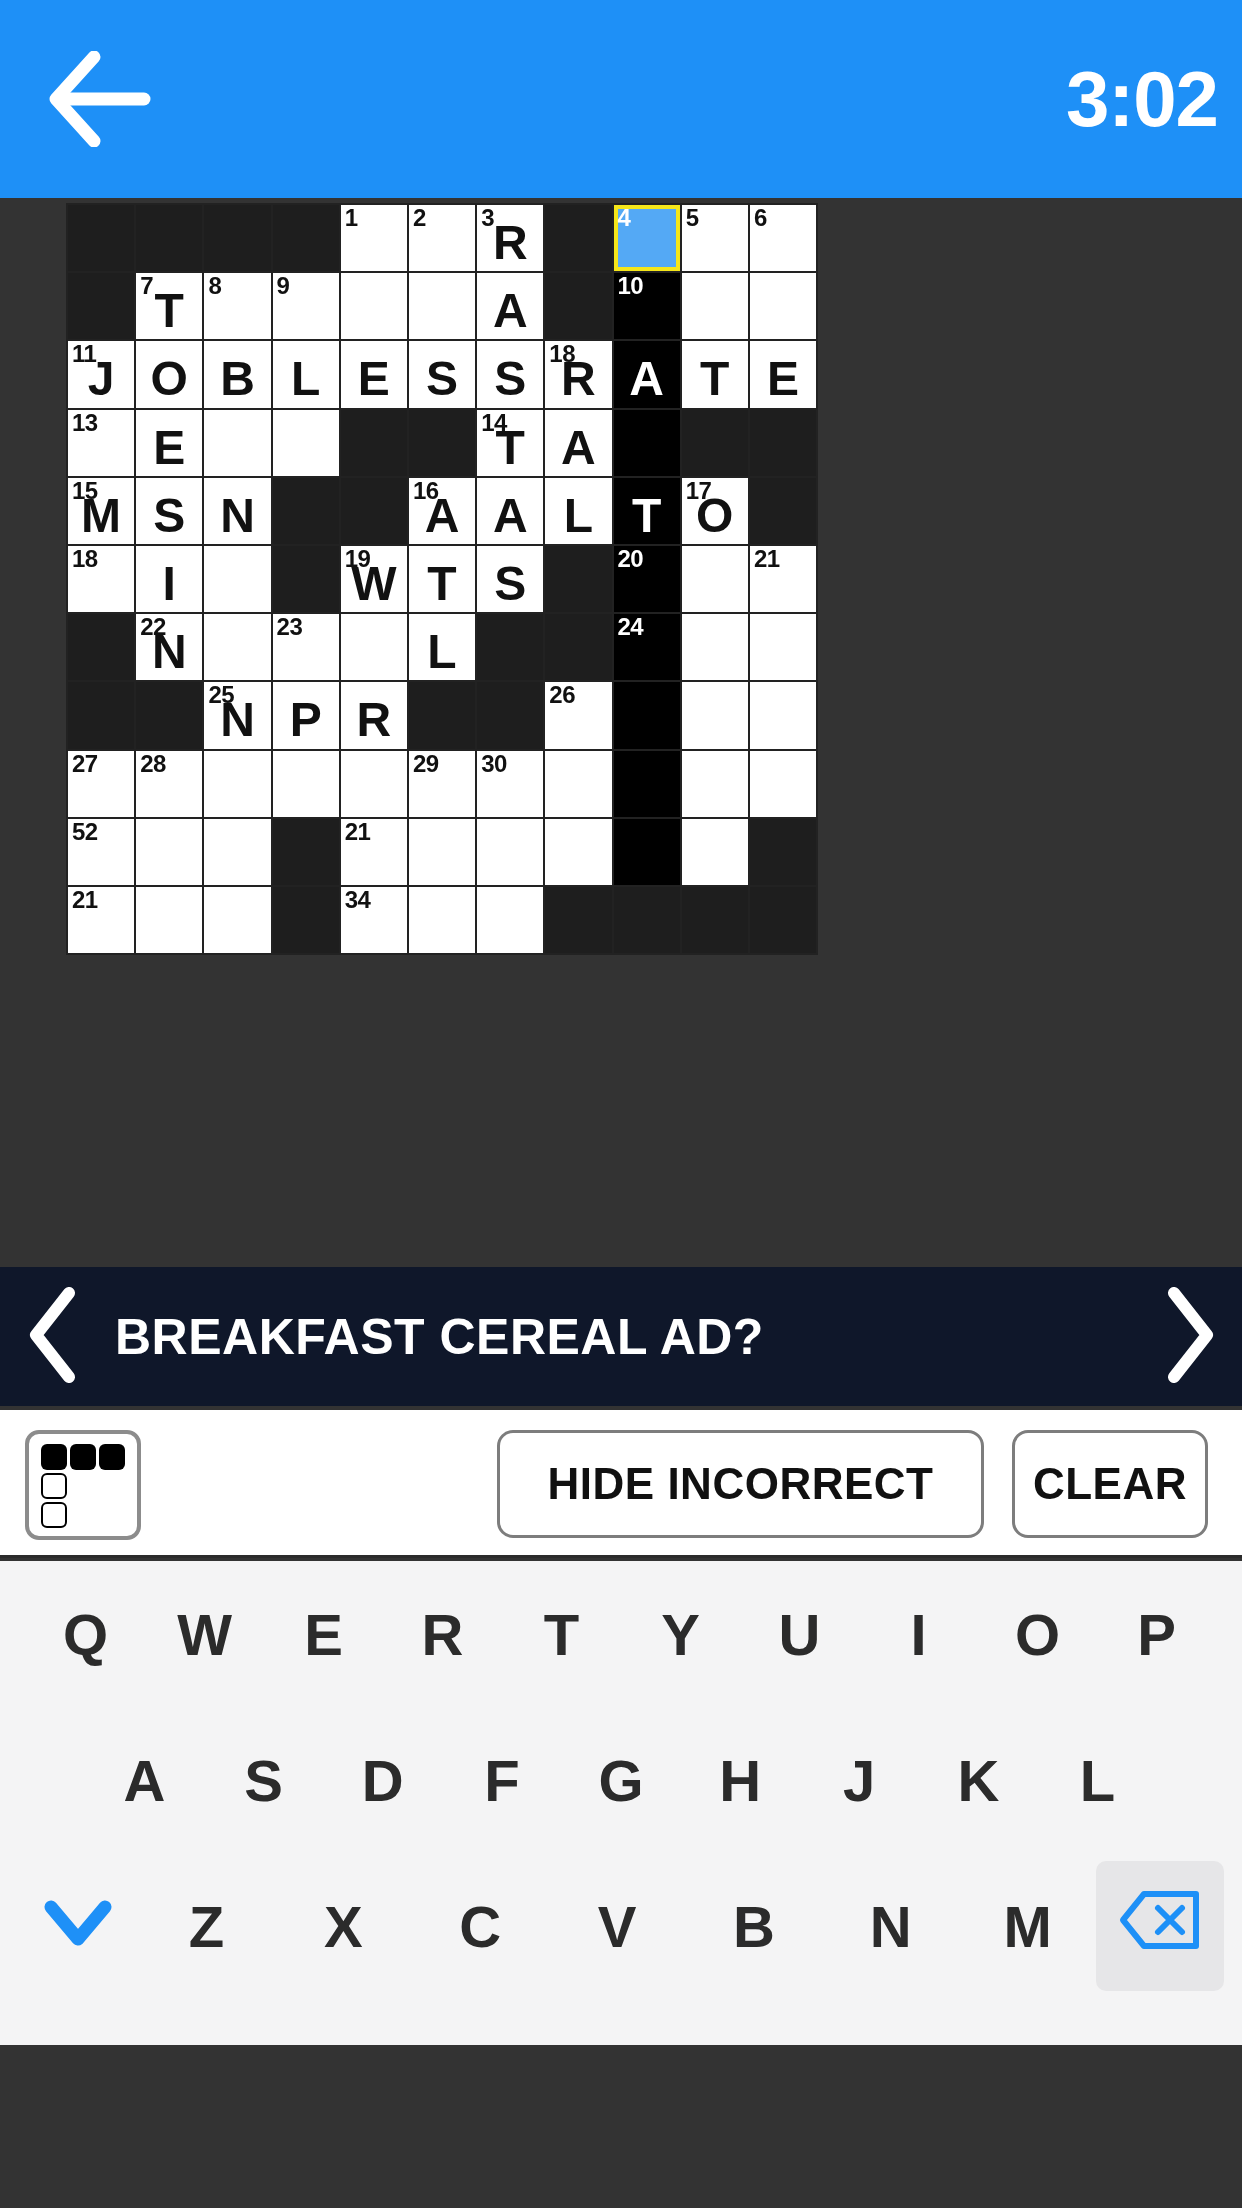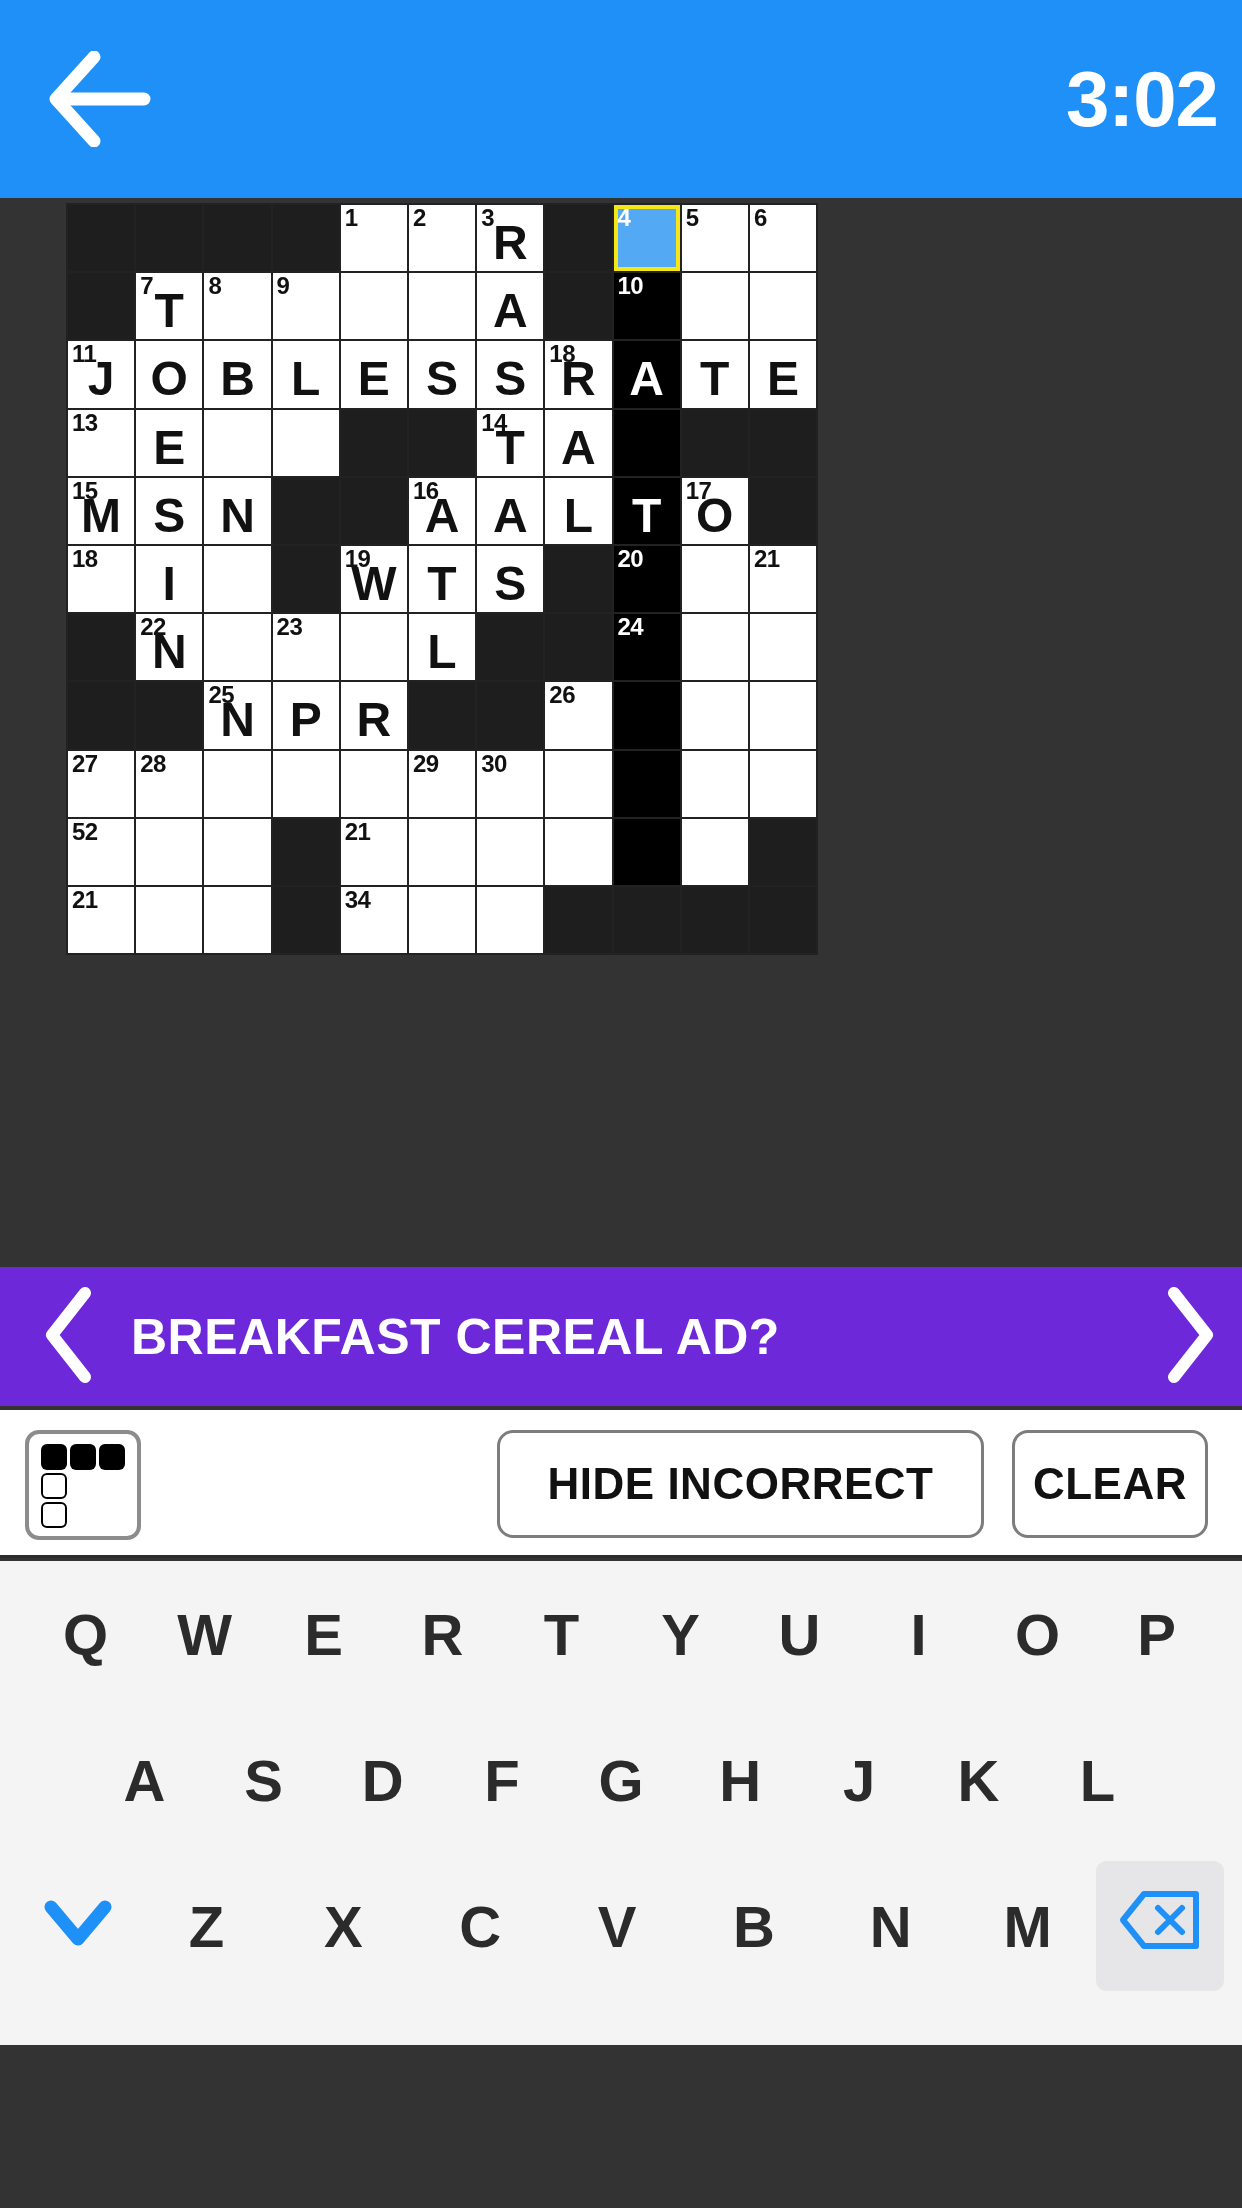--- a/index.html
+++ b/index.html
@@ -62,22 +62,22 @@
   .cell.hl .num, .cell.cursor .num { color: #ffffff; }
   .cell .ltr {
     font-size: 48px; font-weight: bold; color: #111111;
     line-height: 1; margin-top: 10px;
   }
   .cell.hl .ltr, .cell.cursor .ltr { color: #ffffff; }
 
   
   #clue-bar {
     position: absolute; left: 0; top: 1267px; width: 1242px; height: 139px;
-    background: #6d28d9;
-    display: flex; align-items: center; padding-left: 16px;
+    background: #0f172a;
+    display: flex; align-items: center;
   }
   #clue-prev, #clue-next {
     width: 105px; height: 139px;
     display: flex; align-items: center; justify-content: center;
     cursor: pointer; flex: 0 0 auto;
   }
   #clue-text {
     flex: 1 1 auto;
     color: #ffffff; font-size: 50px; font-weight: bold;
     letter-spacing: 0.5px; white-space: nowrap; overflow: hidden;

